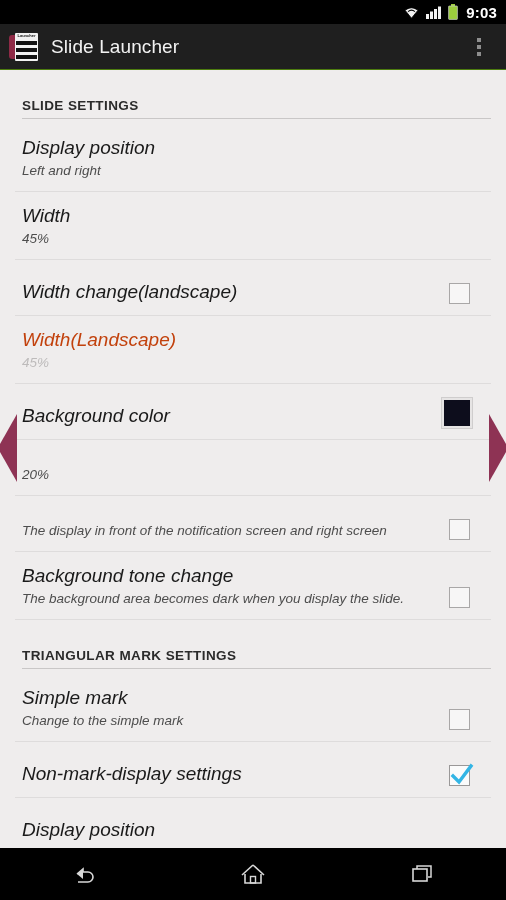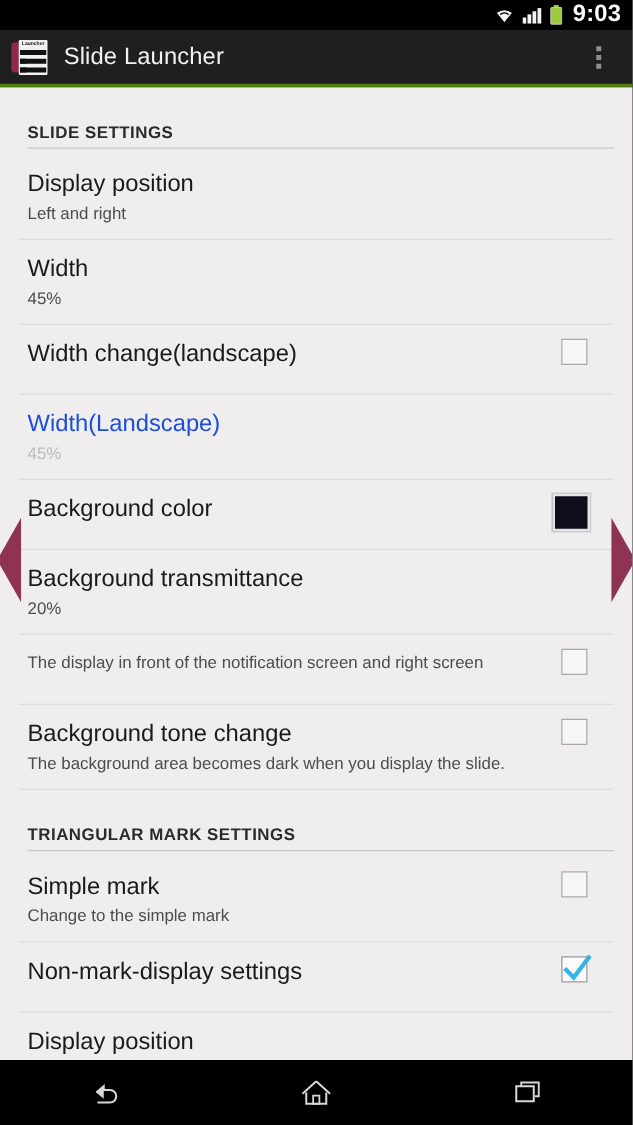--- a/index.html
+++ b/index.html
@@ -12,29 +12,29 @@
   .device { position:relative; width:506px; height:900px; background:#eceaea; }
 
   
   .status-bar {
     height:24px; background:#000; display:flex; align-items:center;
     justify-content:flex-end; padding-right:9px; gap:6px;
   }
   .status-bar .ic { display:flex; align-items:center; }
   .wifi-icon svg, .signal-icon svg, .battery-icon svg { display:block; }
   .status-clock {
-    color:#fff; font-size:19px; font-weight:bold; letter-spacing:0.2px;
+    color:#fff; font-size:15px; font-weight:bold; letter-spacing:0.2px;
     font-family:"Liberation Sans", sans-serif; margin-left:2px;
   }
 
   
   .action-bar {
     height:46px; background:#1f1f1f; display:flex; align-items:center;
     padding-left:9px; position:relative;
-    border-bottom:3px solid #4d7c0f;
+    border-bottom:1px solid #4d7c0f;
   }
   .app-icon { width:30px; height:30px; position:relative; flex:none; }
   .app-icon .tab {
     position:absolute; left:0; top:3px; width:7px; height:24px;
     background:#8e2a46; border-radius:3px 0 0 3px;
   }
   .app-icon .panel {
     position:absolute; left:6px; top:1px; width:23px; height:28px;
     background:#f2f2f2; border-radius:1px;
     display:flex; flex-direction:column; justify-content:space-between;
@@ -69,31 +69,31 @@
     padding:28px 15px 5px 22px;
   }
   .section-header .txt {
     font-size:13.5px; font-weight:bold; color:#2b2b2b;
     letter-spacing:0.4px;
   }
   .section-header .rule {
     margin-top:5px; height:1px; background:#c9c7c7;
   }
   .row {
-    position:relative; display:flex; align-items:flex-start;
-    padding:11px 22px 12px 22px; min-height:56px;
+    position:relative; display:flex; align-items:flex-end;
+    padding:11px 22px 12px 22px; min-height:56px;font-style:italic;
   }
   .row .texts { flex:1; min-width:0; padding-right:10px; }
   .row .title {
     font-size:19px; color:#1a1a1a; line-height:25px; font-weight:normal;
   }
   .row .summary {
     font-size:13.5px; color:#4d4d4d; line-height:18px; margin-top:2px;
   }
-  .row.disabled .title { color:#1d4ed8; }
+  .row.disabled .title { color:#c2410c; }
   .row.disabled .summary { color:#bdbbbb; }
   .row .divider {
     position:absolute; left:15px; right:15px; bottom:0; height:1px; background:#dedcdc;
   }
 
   
   .checkbox {
     width:21px; height:21px; flex:none; margin-right:14px;
     border:1px solid #a9a7a7; background:#f7f6f6; position:relative;
   }
@@ -208,21 +208,20 @@
       </div>
       <div class="row">
         <div class="texts">
           <div class="title">Background color</div>
         </div>
         <div class="swatch" style="background:#0d0d1c"></div>
         <div class="divider"></div>
       </div>
       <div class="row">
         <div class="texts">
-          <div class="title">Background transmittance</div>
           <div class="summary">20%</div>
         </div>
         <div class="divider"></div>
       </div>
       <div class="row">
         <div class="texts">
           <div class="summary">The display in front of the notification screen and right screen</div>
         </div>
         <div class="checkbox"></div>
         <div class="divider"></div>

